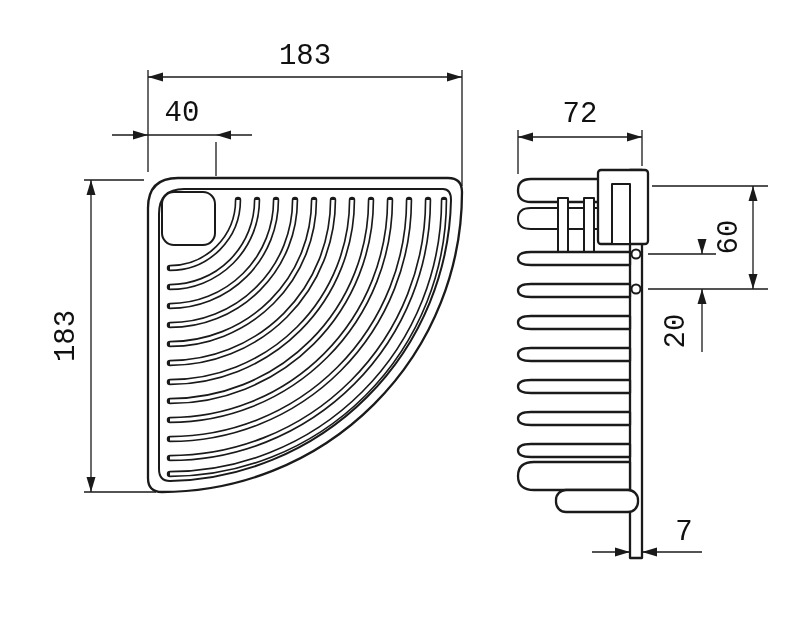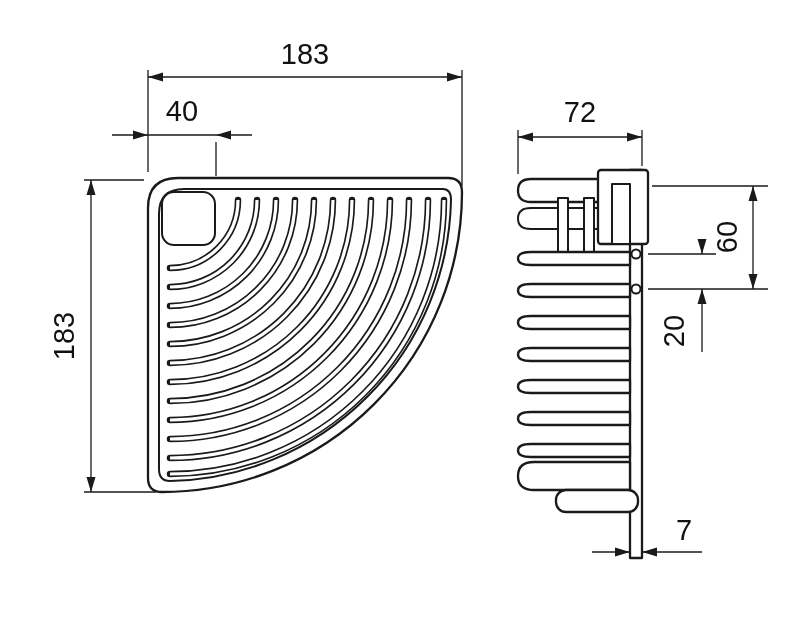--- a/index.html
+++ b/index.html
@@ -1,18 +1,18 @@
 <!DOCTYPE html>
 <html><head>
 <meta charset="utf-8">
 <style>
   html,body{margin:0;padding:0;background:#ffffff;}
   .canvas{
     width:804px;height:641px;position:relative;background:#ffffff;
-    font-family:Liberation Sans, sans-serif;
+    font-family:Liberation Mono, monospace;
     overflow:hidden;
   }
   svg{display:block;}
   .outline{fill:#ffffff;stroke:#1a1a1a;stroke-width:2.3;stroke-linejoin:round;}
   .thin-outline{fill:#ffffff;stroke:#1a1a1a;stroke-width:2;stroke-linejoin:round;}
   .wire-black{fill:none;stroke:#1a1a1a;stroke-width:6.5;stroke-linecap:round;}
   .wire-white{fill:none;stroke:#ffffff;stroke-width:3.2;stroke-linecap:butt;}
   .dimline{stroke:#1a1a1a;stroke-width:1.3;fill:none;}
   .arrow{fill:#1a1a1a;stroke:none;}
   .dim-text{font-size:29px;fill:#111111;text-anchor:middle;}

